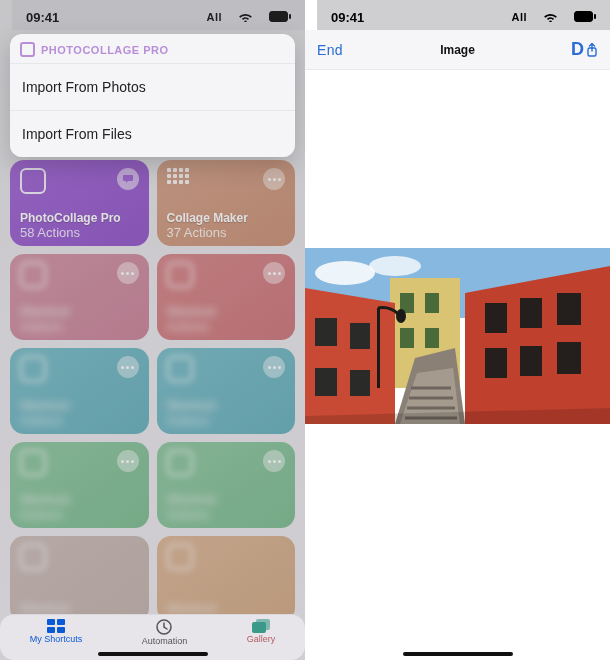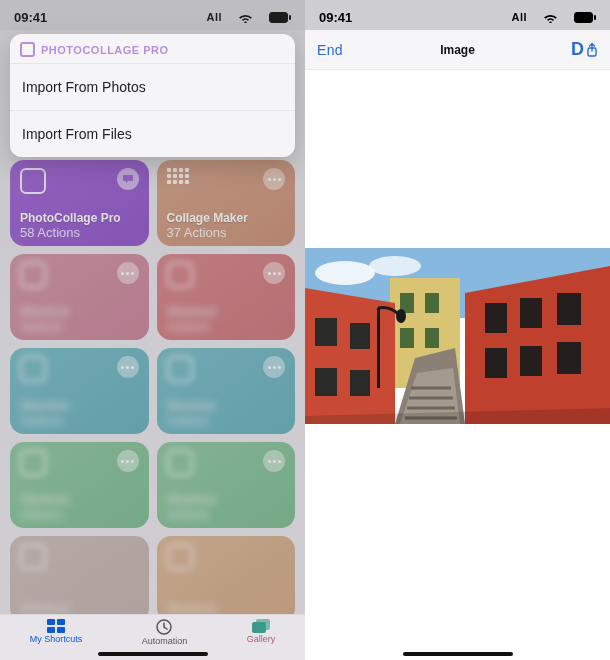--- a/index.html
+++ b/index.html
@@ -20,23 +20,24 @@
   .phone-right {
     background: #fff;
   }
   
   .status-bar {
     height: 30px;
     display: flex; justify-content: space-between; align-items: center;
     padding: 4px 14px 0;
     font-size: 13px; font-weight: 600; color: #000;
     background: rgba(210,209,214,.85);
+    margin-left: 12px;
   }
   .phone-right .status-bar { background: #cfcfd1; }
-  .status-icons { display: flex; gap: 16px; align-items: flex-end; font-size: 11px; letter-spacing: .5px;}
+  .status-icons { display: flex; gap: 16px; align-items: flex-start; font-size: 11px; letter-spacing: .5px;}
   .status-icons svg { display:block; }
   
   .dimmer {
     position: absolute; inset: 0; background: rgba(120,120,125,.24);
     pointer-events: none;
   }
   
   .action-sheet {
     position: absolute; top: 34px; left: 10px; right: 10px;
     background: rgba(248,248,250,.95);
@@ -110,20 +111,21 @@
   .c-orange2{ background: linear-gradient(145deg,#d9b18f,#cfa37b);}
 
   
   .tabbar {
     position:absolute;left:0;right:0;bottom:0;height:46px;
     background: rgba(234,232,237,.88);
     display:flex; justify-content:space-around; align-items:flex-start;
     padding-top:4px;
     border-top:1px solid rgba(0,0,0,.05);
     z-index:3;
+    border-radius:14px;
   }
   .tab { display:flex; flex-direction:column; align-items:center; gap:1px; font-size:9px; color:#555;}
   .tab.active { color:#0a5ad6;}
   .tab.alt { color:#b35d63;}
   .home-ind {
     position:absolute;bottom:4px;left:50%;transform:translateX(-50%);
     width:110px;height:4px;border-radius:3px;background:#111;z-index:6;
   }
 
   

